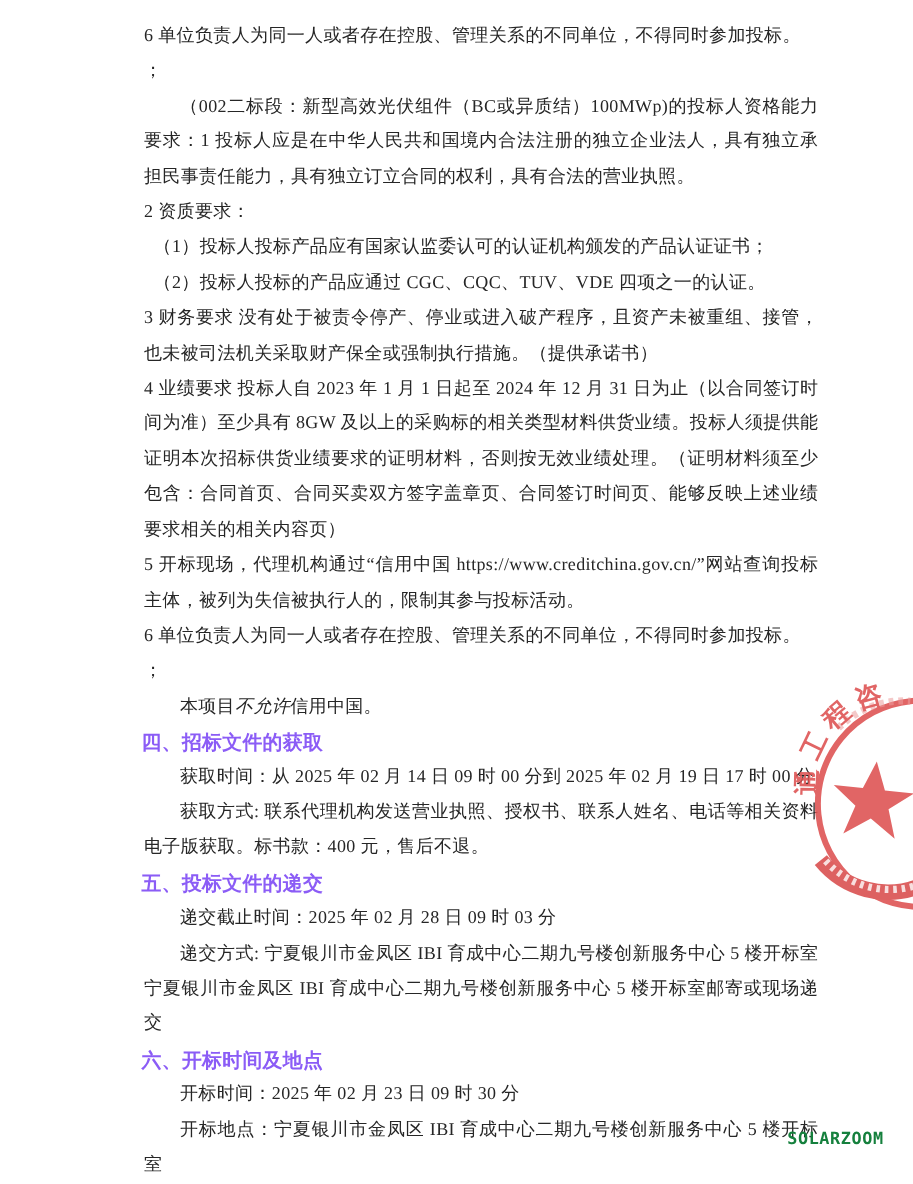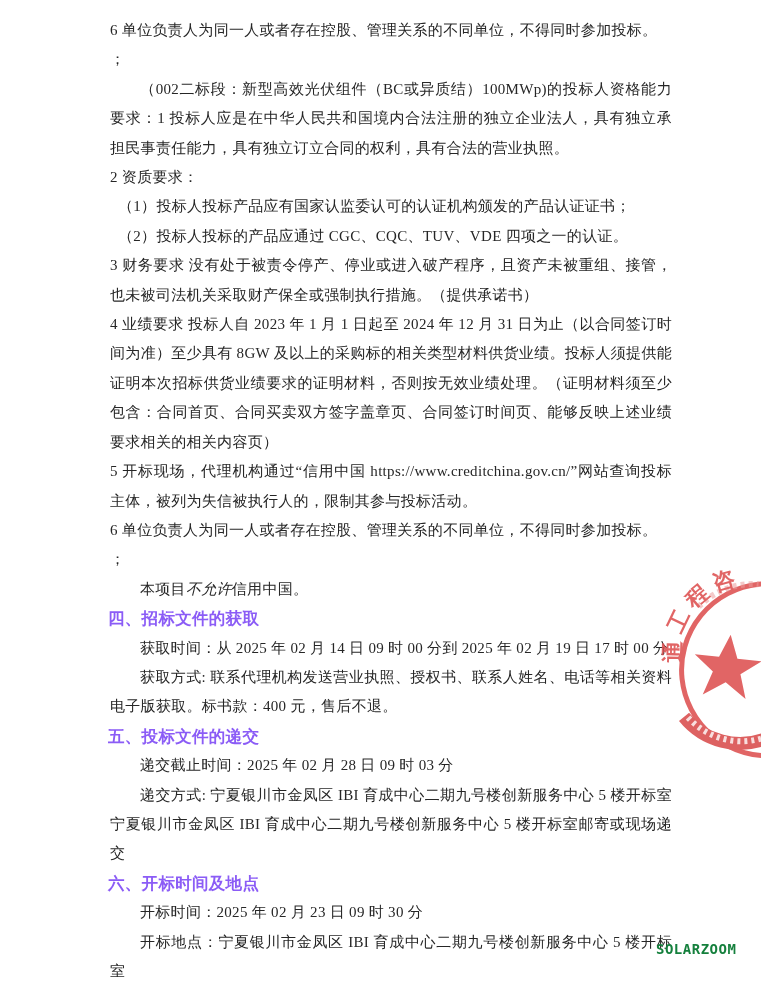--- a/index.html
+++ b/index.html
@@ -6,21 +6,21 @@
   .page{
     position:relative;
     width:761px;height:987px;
     background:#ffffff;
     overflow:hidden;
     font-family:"Liberation Serif", serif;
     color:#262626;
   }
   .content{
     position:absolute;
-    left:110px;top:16px;
+    left:120px;top:16px;
     width:562px;
     font-size:15px;
     line-height:29.4px;
     text-align:justify;
     letter-spacing:0.3px;
   }
   .content p{margin:0;}
   .ind2{text-indent:2em;}
   .indS{text-indent:8px;}
   .h{

